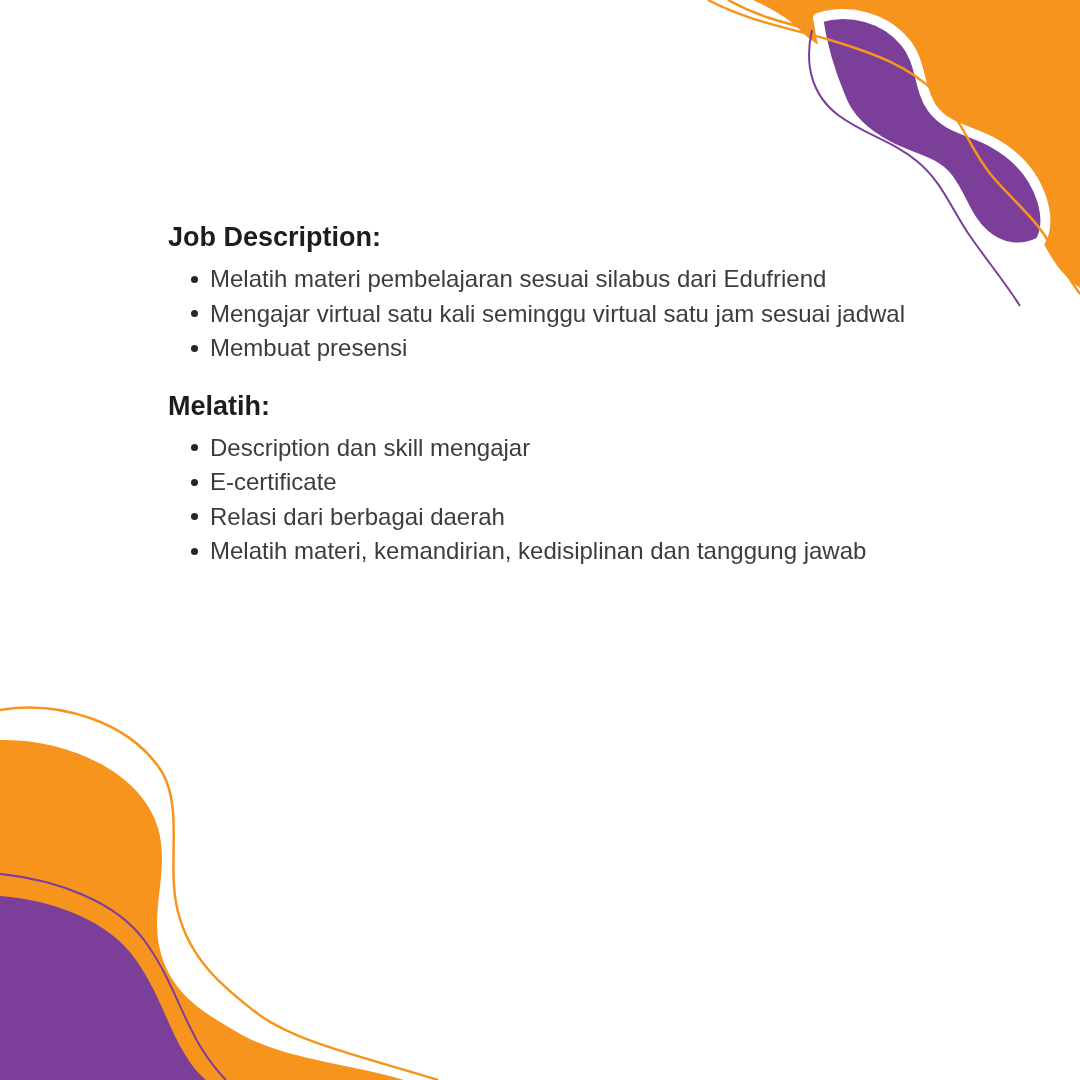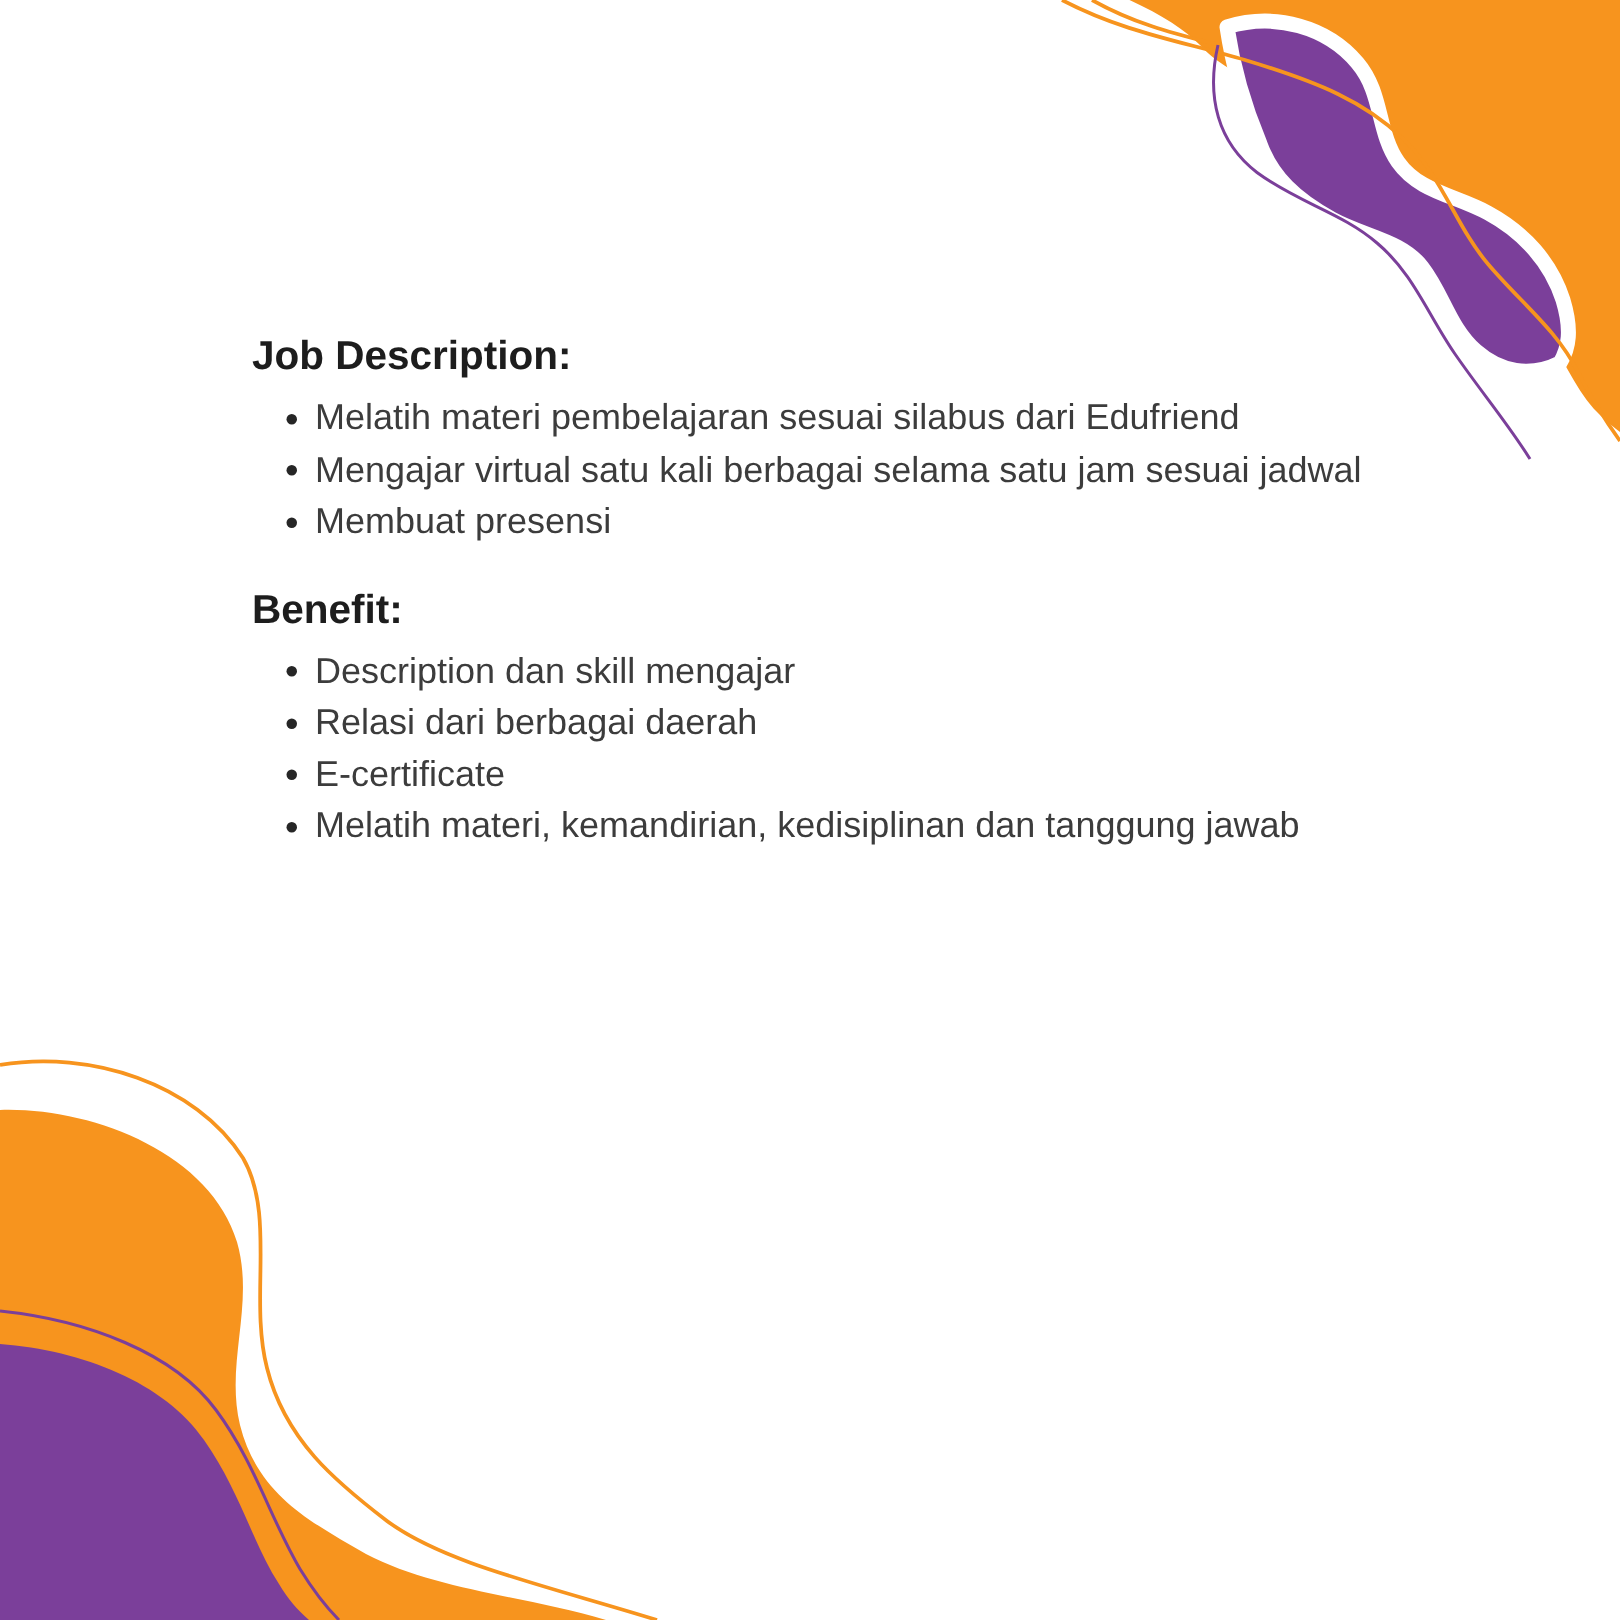--- a/index.html
+++ b/index.html
@@ -136,28 +136,28 @@
       C 160 296 168 330 186 358
       C 192 368 198 375 206 382
       L 0 382 Z"></path>
   </svg>
 
   <div class="content">
     <section>
       <h2>Job Description:</h2>
       <ul>
         <li>Melatih materi pembelajaran sesuai silabus dari Edufriend</li>
-        <li class="justify">Mengajar virtual satu kali berbagai selama satu jam sesuai jadwal</li>
+        <li class="justify">Mengajar virtual satu kali seminggu virtual satu jam sesuai jadwal</li>
         <li>Membuat presensi</li>
       </ul>
     </section>
 
     <section>
-      <h2>Benefit:</h2>
+      <h2>Melatih:</h2>
       <ul>
         <li>Description dan skill mengajar</li>
+        <li>E-certificate</li>
         <li>Relasi dari berbagai daerah</li>
-        <li>E-certificate</li>
         <li>Melatih materi, kemandirian, kedisiplinan dan tanggung jawab</li>
       </ul>
     </section>
   </div>
 </div>
 
 </body></html>

